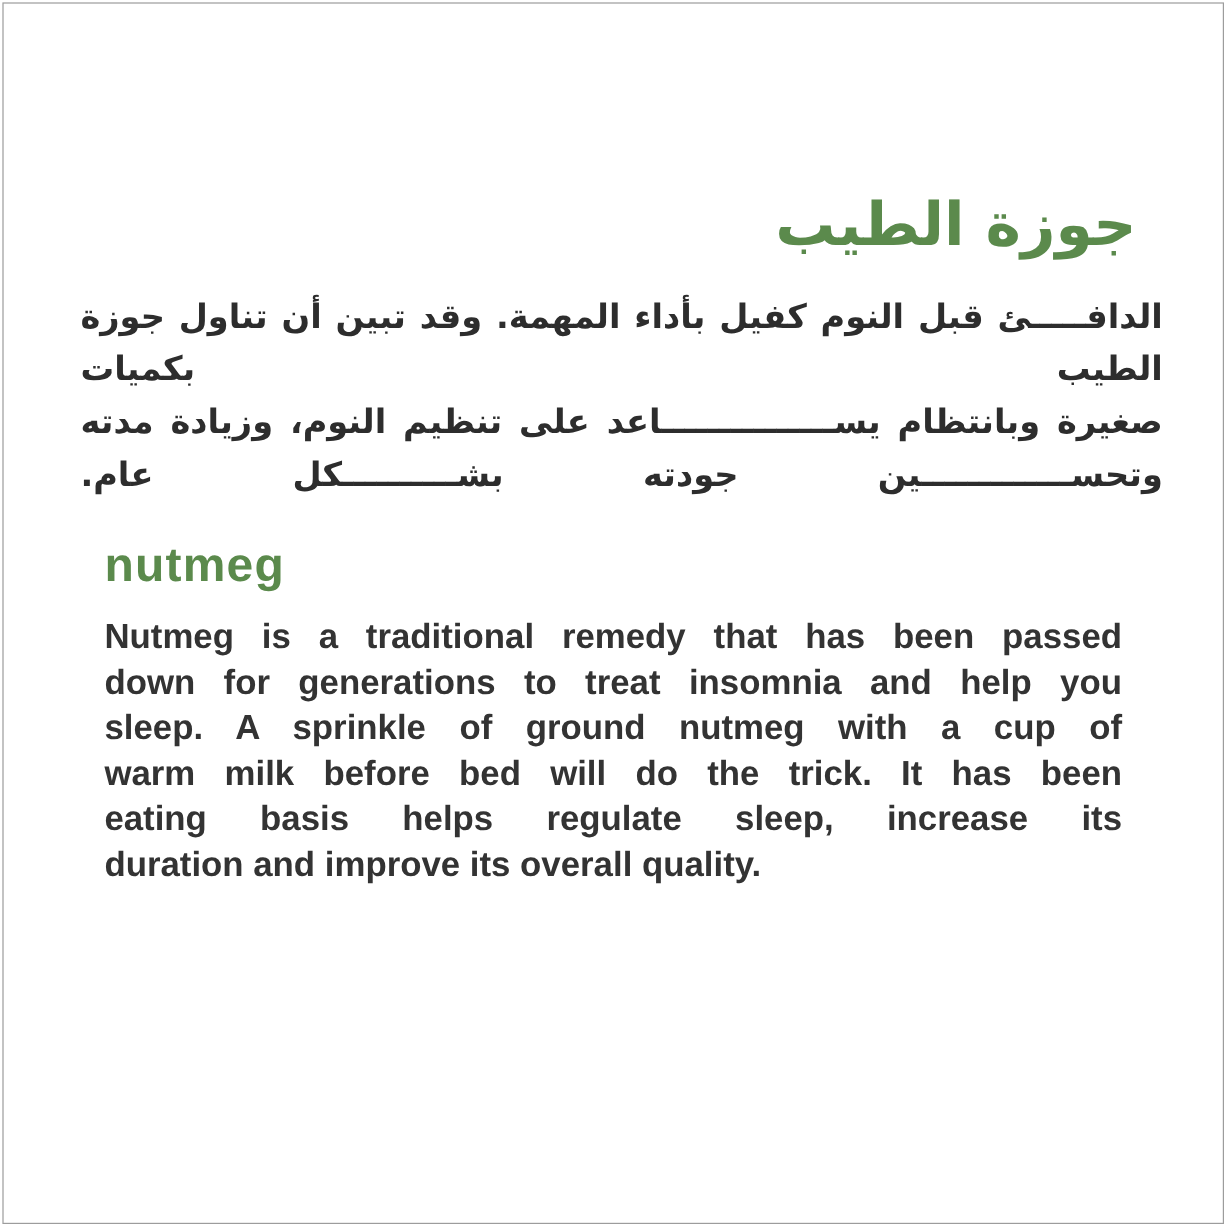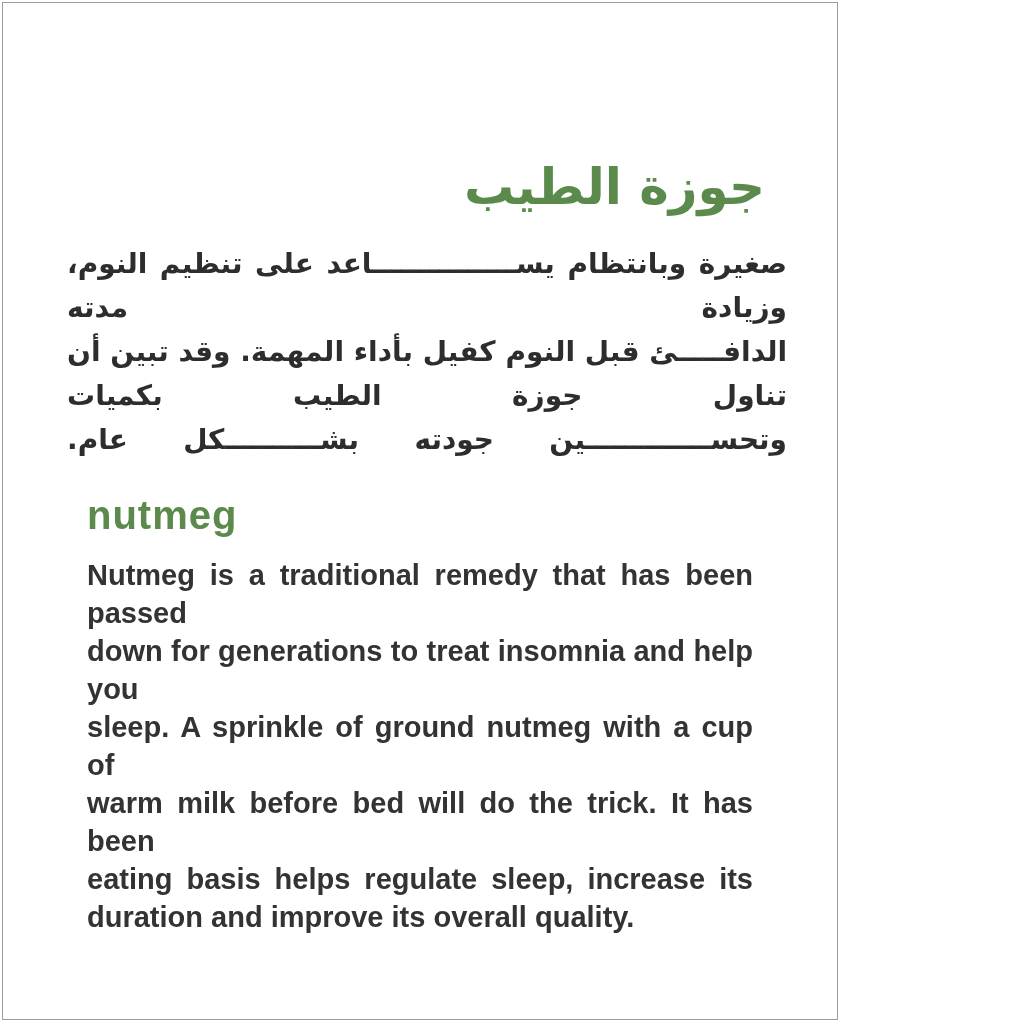--- a/index.html
+++ b/index.html
@@ -6,21 +6,21 @@
     margin: 0;
     padding: 0;
     background: #ffffff;
     width: 1024px;
     height: 1024px;
     font-family: "Liberation Sans", sans-serif;
   }
   .page {
     position: absolute;
     top: 2px; left: 2px;
-    width: 836px; height: 1018px;
+    width: 1018px; height: 1018px;
     border: 1px solid #9c9c9c;
     background: #ffffff;
     overflow: hidden;
     box-sizing: border-box;
   }
   
   .ar {
     direction: rtl;
     unicode-bidi: embed;
     font-family: "DejaVu Sans", sans-serif;
@@ -72,22 +72,22 @@
   }
 </style>
 </head>
 <body>
 
 <div class="page" style="border-color: rgb(156, 156, 156);">
 
   <div class="ar ar-title accent" lang="ar" style="color: rgb(91, 138, 76);">جوزة الطيب</div>
 
   <div class="ar ar-para" lang="ar">
+    <div class="ar-line">الدافـــــئ قبل النوم كفيل بأداء المهمة. وقد تبين أن تناول جوزة الطيب بكميات</div>
     <div class="ar-line">صغيرة وبانتظام يســـــــــــــــاعد على تنظيم النوم، وزيادة مدته</div>
-    <div class="ar-line">الدافـــــئ قبل النوم كفيل بأداء المهمة. وقد تبين أن تناول جوزة الطيب بكميات</div>
     <div class="ar-line">وتحســـــــــــــين جودته بشــــــــــكل عام.</div>
   </div>
 
   <div class="en-heading accent" style="color: rgb(91, 138, 76);">nutmeg</div>
 
   <div class="en-para">
     <div class="en-line">Nutmeg is a traditional remedy that has been passed</div>
     <div class="en-line">down for generations to treat insomnia and help you</div>
     <div class="en-line">sleep. A sprinkle of ground nutmeg with a cup of</div>
     <div class="en-line">warm milk before bed will do the trick. It has been</div>

